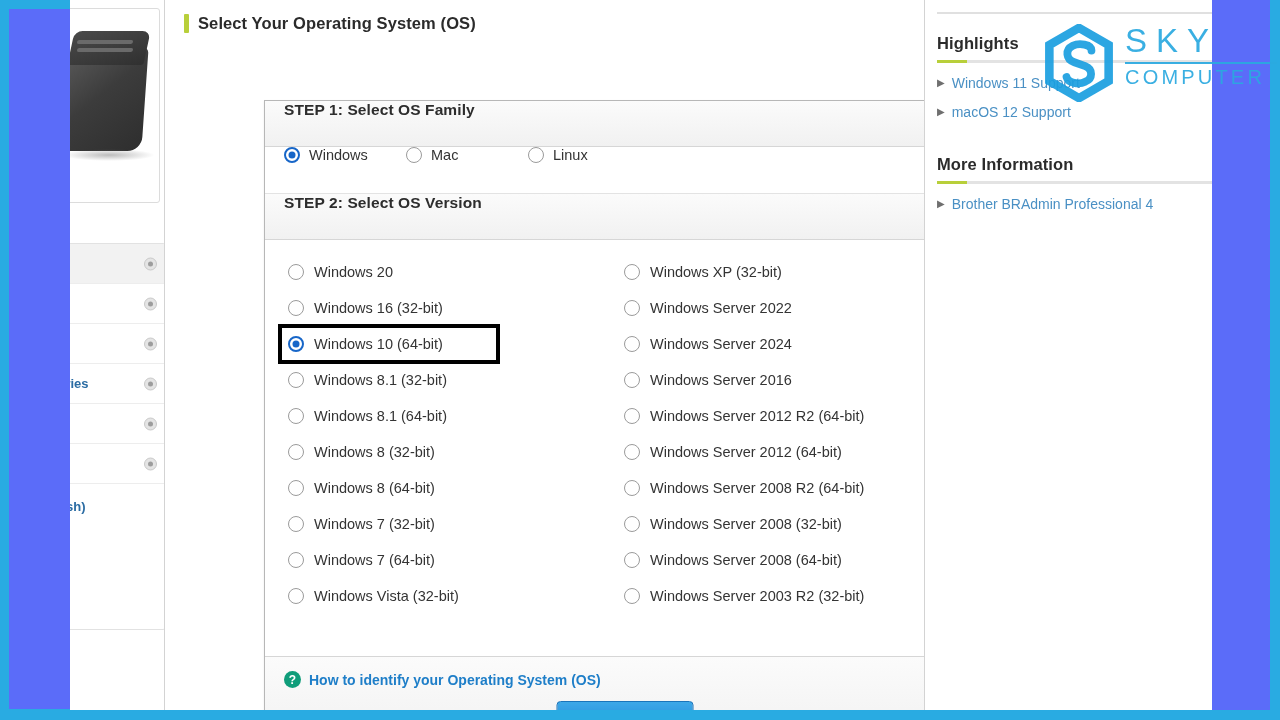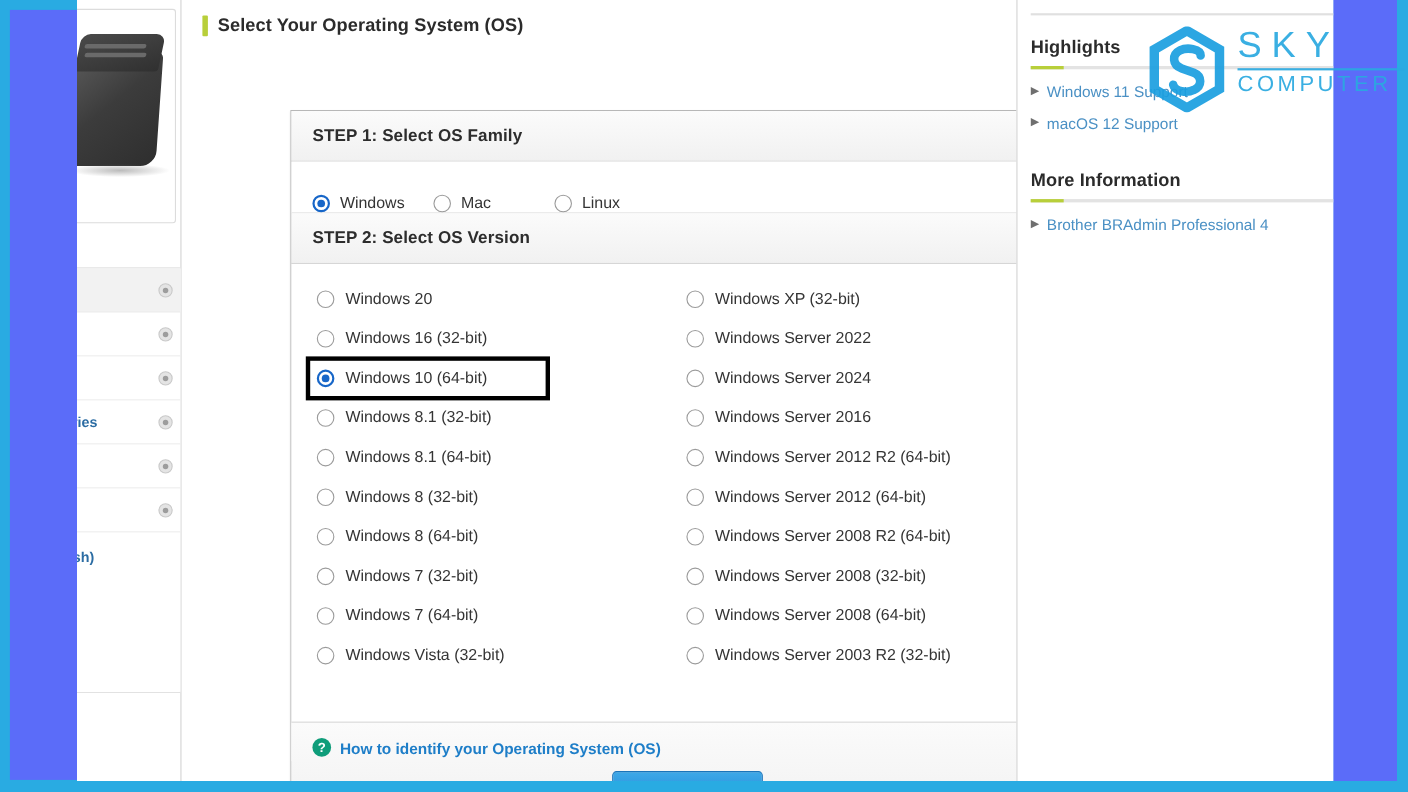--- a/index.html
+++ b/index.html
@@ -183,33 +183,33 @@
     box-shadow: 0 1px 2px rgba(0,0,0,.08);
   }
   
   #os-panel { left: 0; }
 
   .step-head {
     height: 46px;
     background: linear-gradient(#fbfbfb, #f1f1f1);
     border-bottom: 1px solid #d6d6d6;
     display: flex;
-    align-items: center;
+    align-items: flex-start;
     padding-left: 19px;
     font-size: 15.5px;
     font-weight: bold;
     color: #2d2d2d;
     letter-spacing: .1px;
   }
   .family-row {
     height: 47px;
     display: flex;
-    align-items: flex-end;
+    align-items: flex-start;
     padding-left: 19px;
-    gap: 0;
+    gap: 12px;
     background: #fff;
     border-bottom: 1px solid #e3e3e3;
   }
   .opt {
     display: flex;
     align-items: center;
     gap: 9px;
     font-size: 14.5px;
     color: #343434;
     white-space: nowrap;
@@ -321,21 +321,21 @@
     align-items: center;
     justify-content: center;
     text-shadow: 0 -1px 0 rgba(0,0,0,.25);
     cursor: pointer;
   }
 
   
   #right-col {
     position: absolute;
     left: 854px; top: 0;
-    width: 345px; height: 710px;
+    width: 288px; height: 710px;
     background: #ffffff;
     border-left: 1px solid #d3d3d3;
     padding: 0 12px;
   }
   #right-top-rule {
     position: absolute;
     left: 12px; top: 12px;
     width: 276px; height: 2px;
     background: #e0e0e0;
   }

